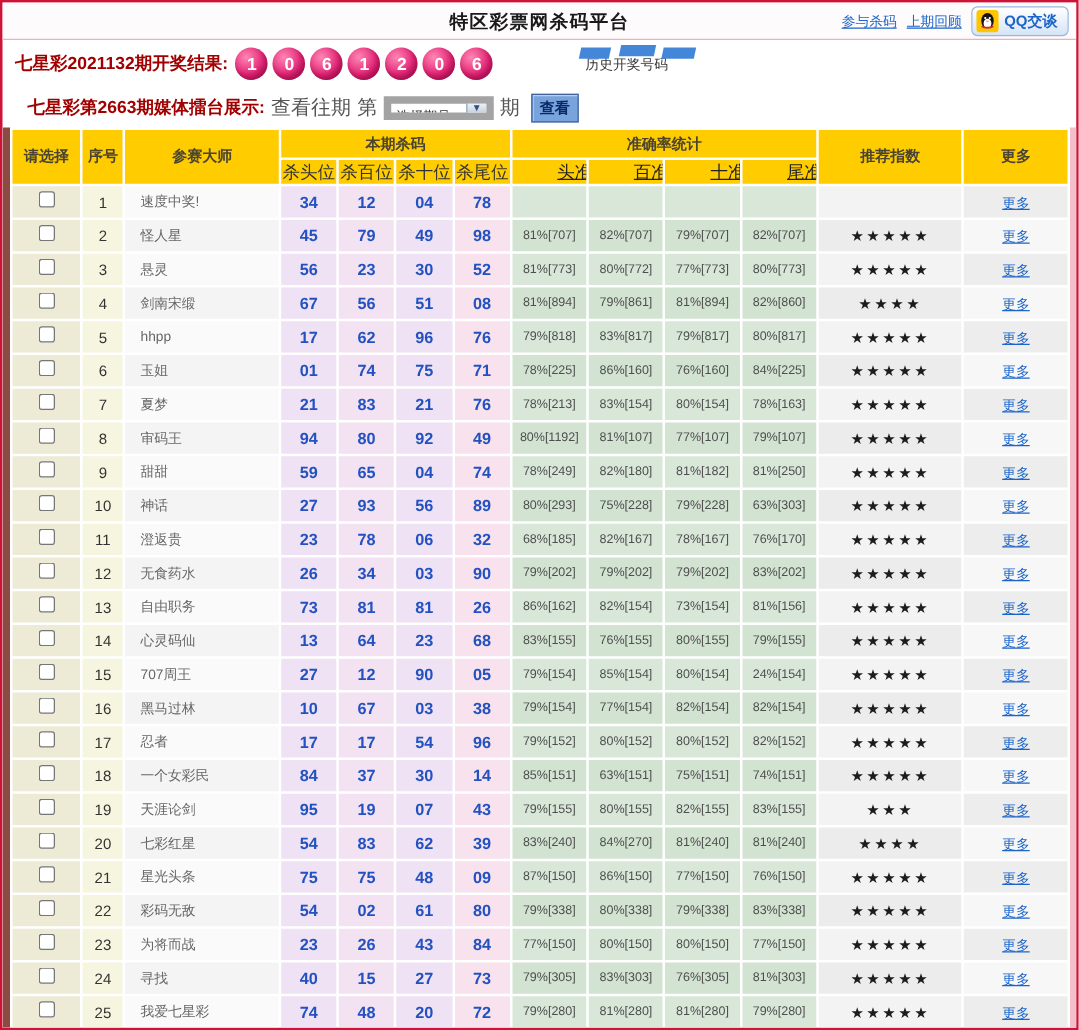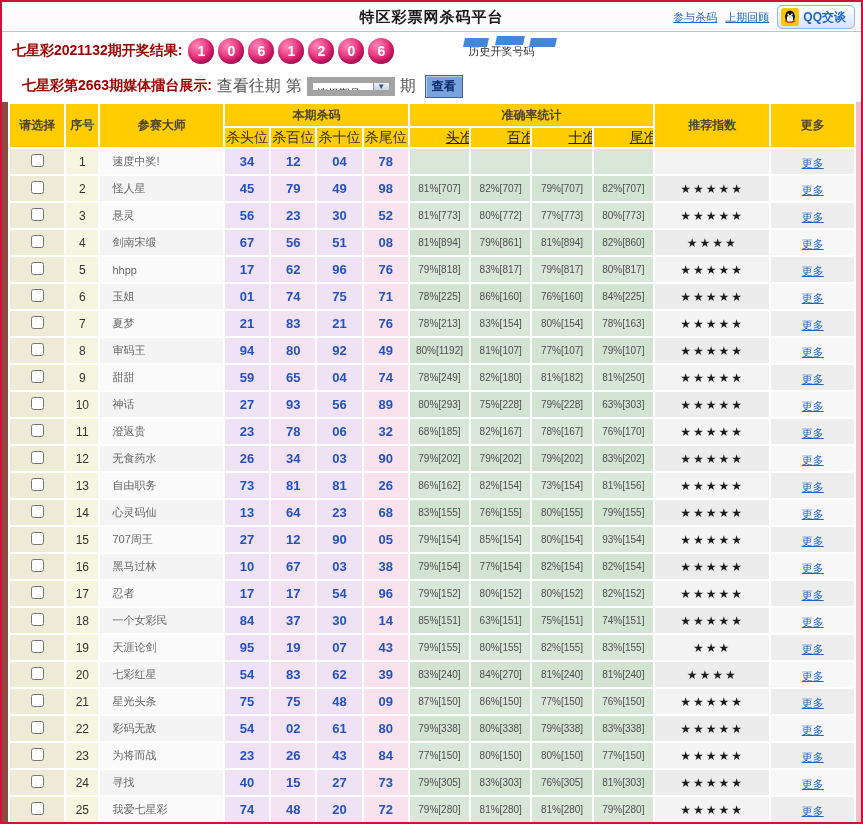--- a/index.html
+++ b/index.html
@@ -403,21 +403,21 @@
     <td class="c-sel"><input type="checkbox" style=""></td>
     <td class="c-idx">15</td>
     <td class="c-name">707周王</td>
     <td class="c-kill k1">27</td>
     <td class="c-kill k2">12</td>
     <td class="c-kill k3">90</td>
     <td class="c-kill k4">05</td>
     <td class="c-acc">79%[154]</td>
     <td class="c-acc">85%[154]</td>
     <td class="c-acc">80%[154]</td>
-    <td class="c-acc">93%[154]</td>
+    <td class="c-acc">24%[154]</td>
     <td class="c-star">★★★★★</td>
     <td class="c-more"><a>更多</a></td>
   </tr>
           <tr>
     <td class="c-sel"><input type="checkbox" style=""></td>
     <td class="c-idx">16</td>
     <td class="c-name">黑马过林</td>
     <td class="c-kill k1">10</td>
     <td class="c-kill k2">67</td>
     <td class="c-kill k3">03</td>

